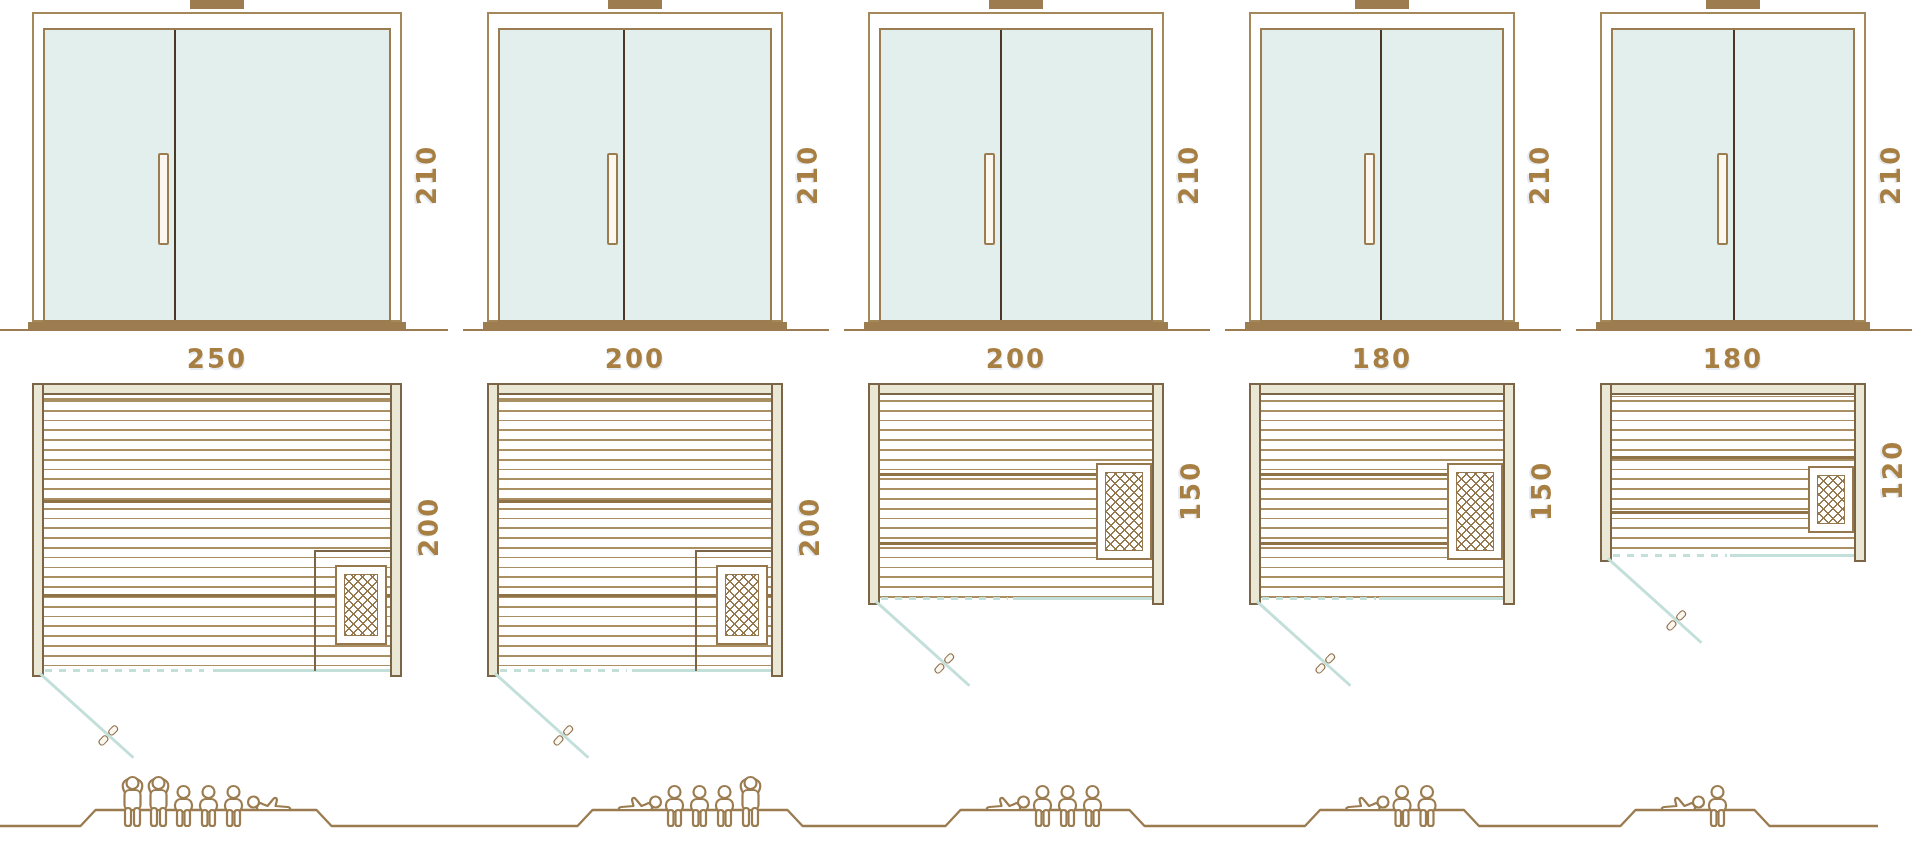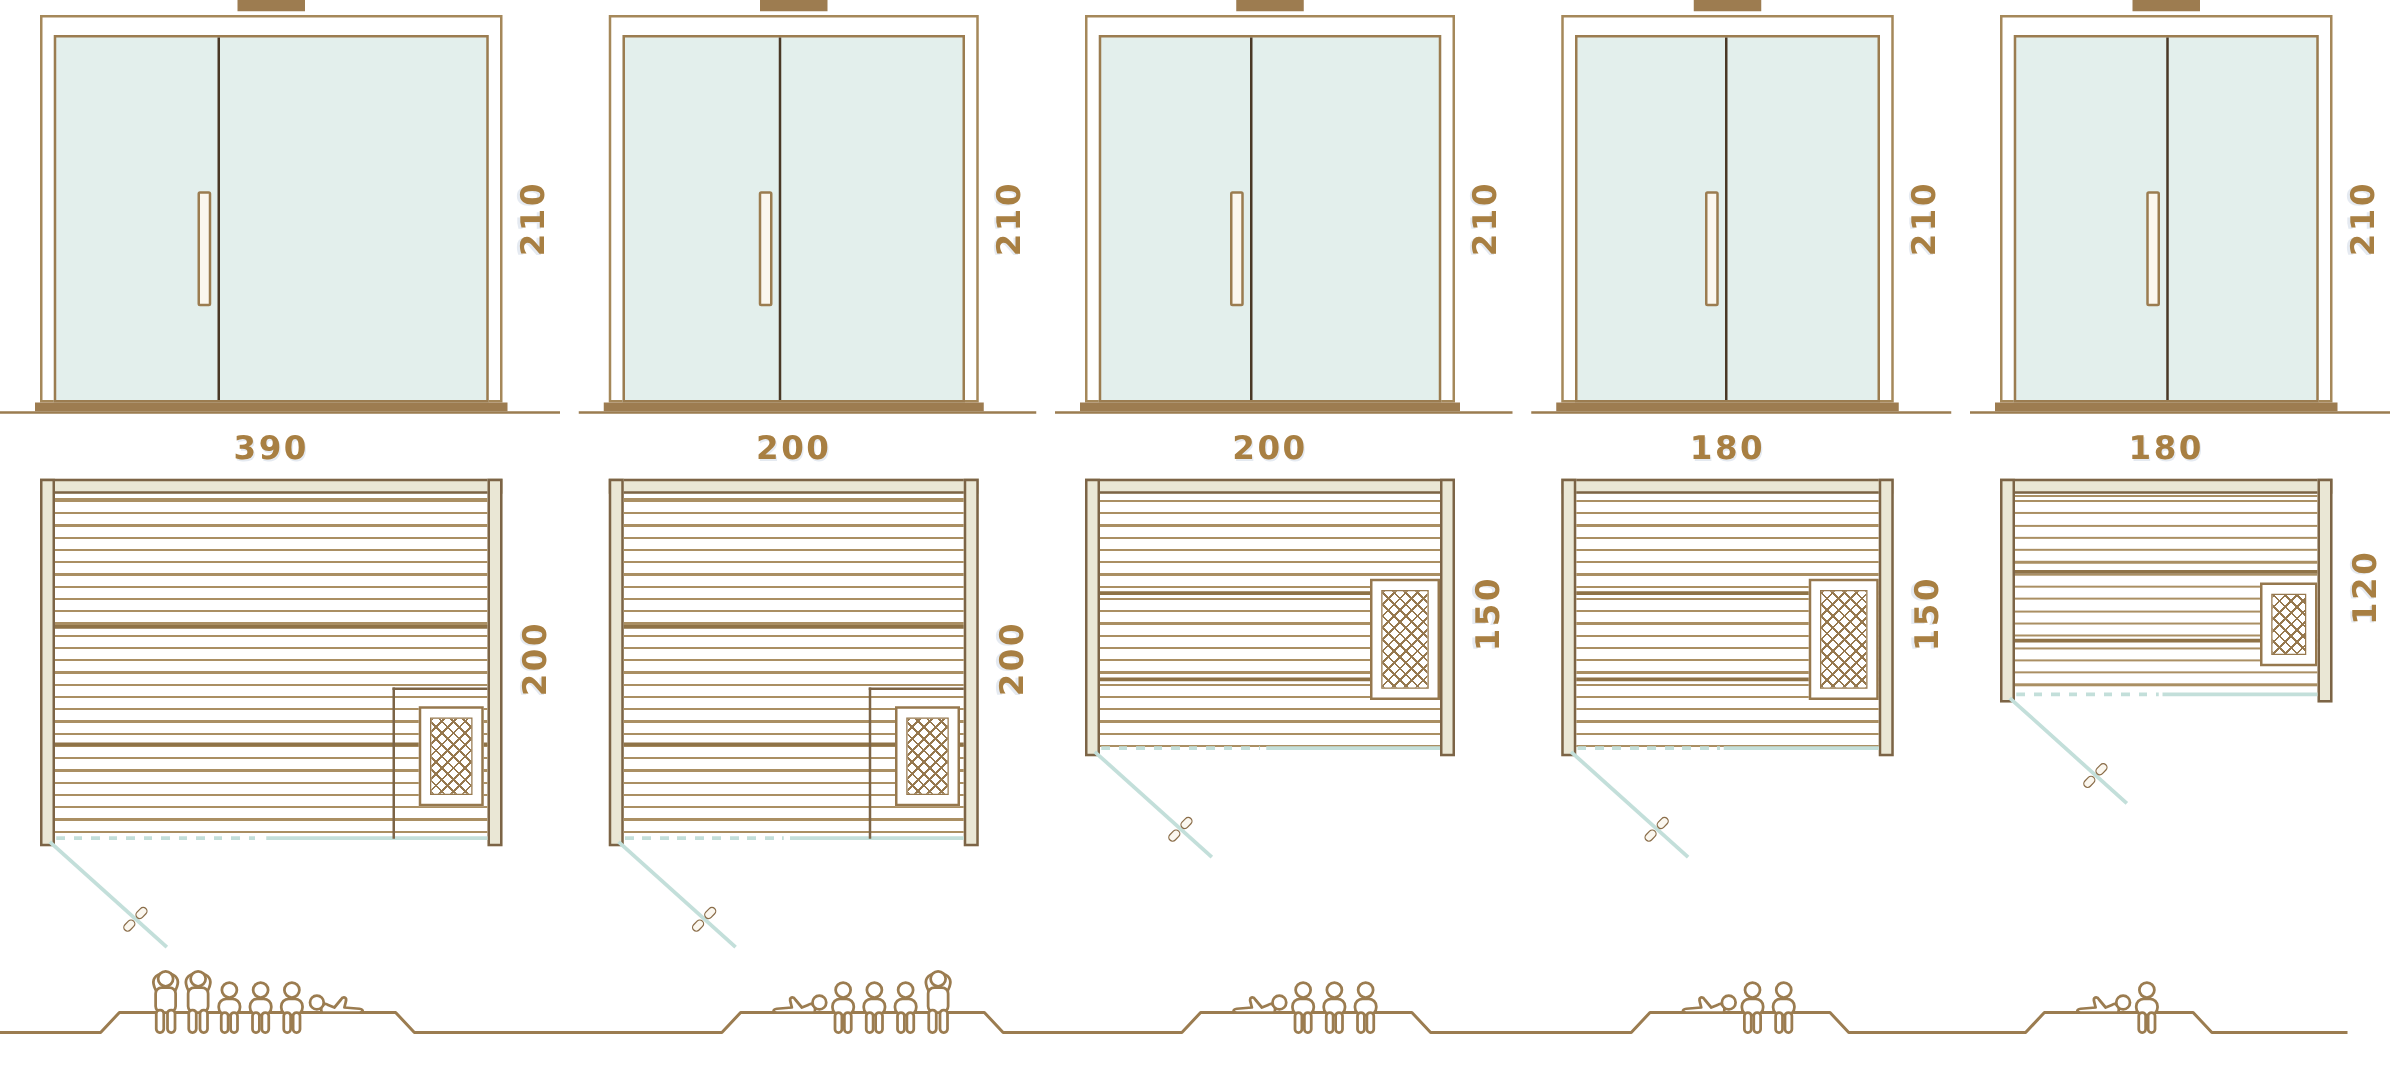--- a/index.html
+++ b/index.html
@@ -149,21 +149,21 @@
 <div class="unit" style="left: 32px; width: 370px;">
       <div class="tab" style="left: 158px; width: 54px;"></div>
       <div class="door-outer"></div>
       <div class="glass">
         <div class="divider" style="left: 129px;"></div>
         <div class="handle" style="left: 113px; top: 123px;"></div>
       </div>
       <div class="sill"></div>
       <div class="gline" style="left: -32px; width: 448px;"></div>
       <div class="vlabel hlab" style="left: 378px; top: 100px; height: 150px;">210</div>
-      <div class="wlab">390</div>
+      <div class="wlab">250</div>
       <div class="plan" style="top: 383px; height: 288px;">
         <div class="wall wall-top"></div>
         <div class="wall wall-left" style="height: 294px;"></div>
         <div class="wall wall-right" style="height: 294px;"></div>
         <div class="interior"></div>
         <div class="bench b1" style="top: 117px;"></div>
         <div class="bench b2" style="top: 211px;"></div>
         <div class="dashline" style="left: 13px; width: 159px; top: 286px;"></div>
         <div class="solidline" style="left: 181px; width: 177px; top: 286px;"></div>
         <div class="swing" style="left: 8px; top: 289px; width: 126px;"></div>

